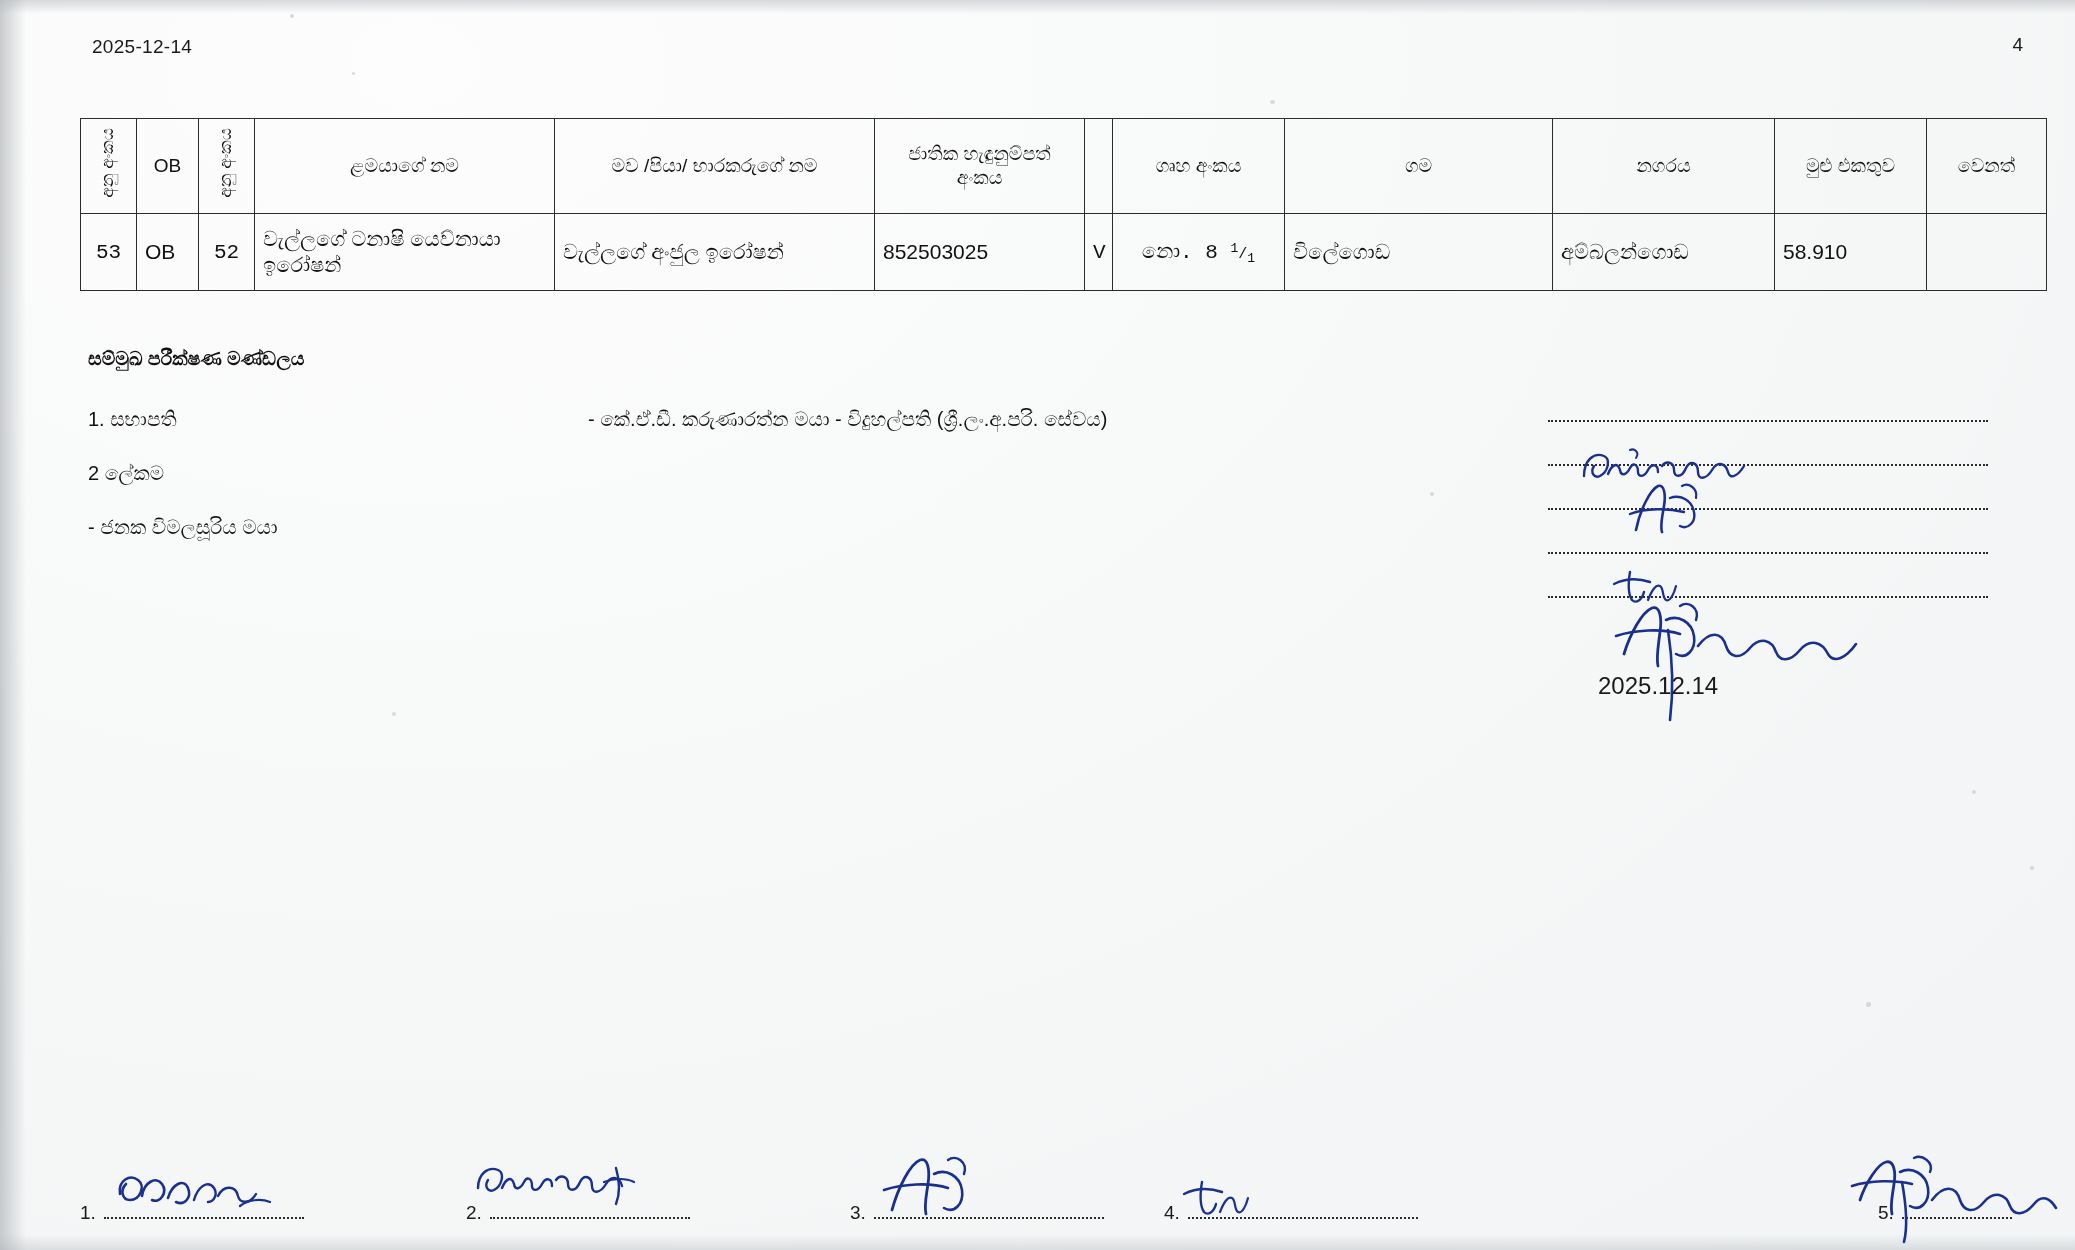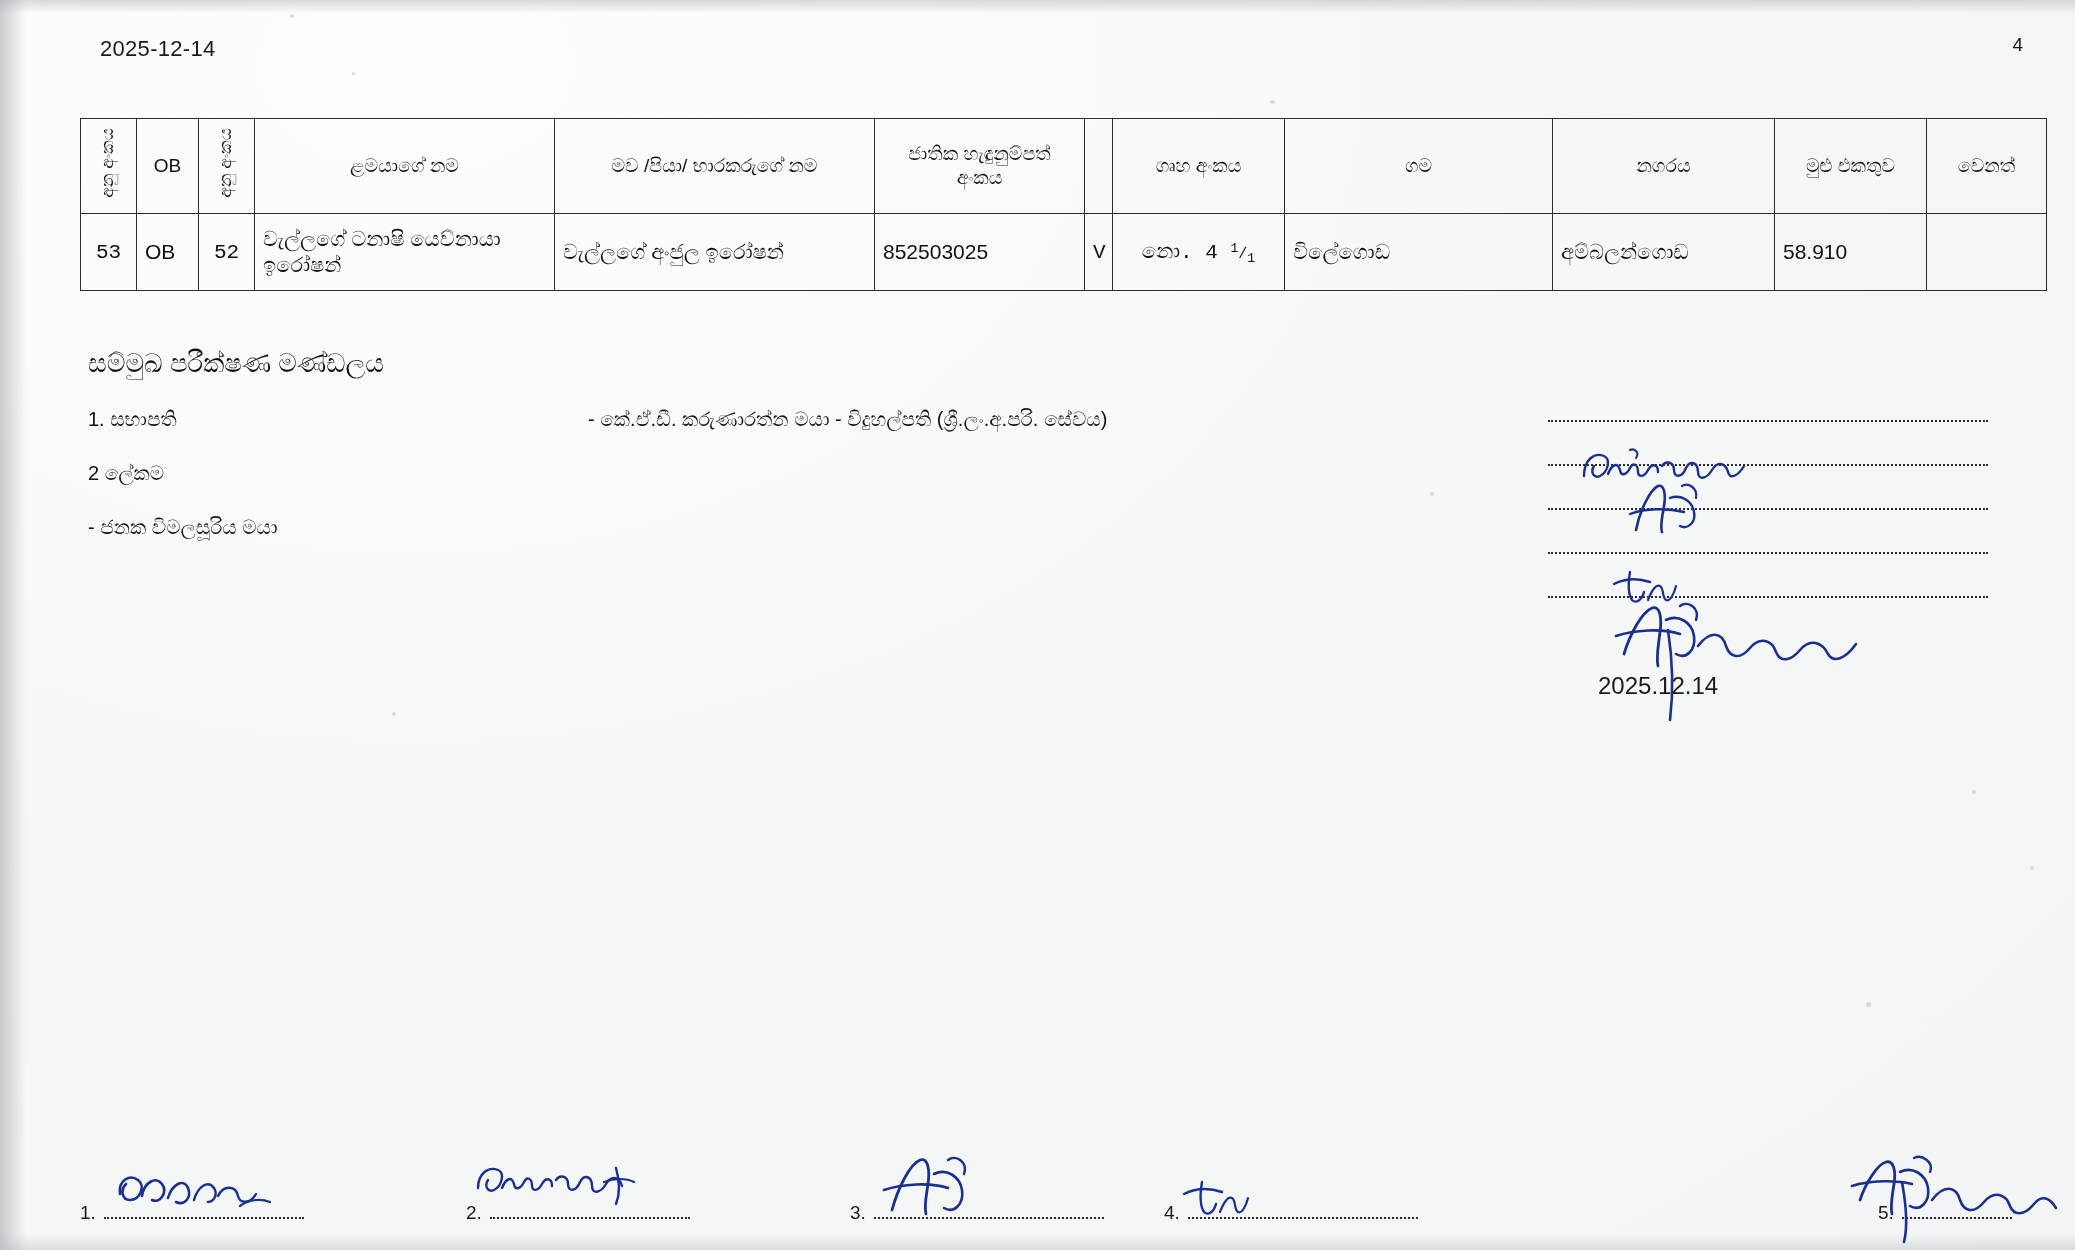--- a/index.html
+++ b/index.html
@@ -44,23 +44,23 @@
   .speck {
     position: absolute;
     background: #b9bfc4;
     border-radius: 50%;
     opacity: .55;
   }
 
   
   .doc-date {
     position: absolute;
-    left: 100px;
+    left: 92px;
     top: 36px;
-    font-size: 22px;
+    font-size: 19px;
     letter-spacing: .3px;
     color: #1a1a1a;
   }
   .page-number {
     position: absolute;
     right: 52px;
     top: 34px;
     font-size: 19px;
     color: #1a1a1a;
   }
@@ -131,22 +131,22 @@
   col.c9 { width: 268px; }
   col.c10 { width: 222px; }
   col.c11 { width: 152px; }
   col.c12 { width: 120px; }
 
   
   .panel-title {
     position: absolute;
     left: 88px;
     top: 348px;
-    font-size: 26px;
-    font-weight: normal;
+    font-size: 19px;
+    font-weight: bold;
     color: #111;
   }
   .panel-list {
     position: absolute;
     left: 88px;
     top: 408px;
     width: 1320px;
   }
   .panel-row {
     display: flex;
@@ -279,21 +279,21 @@
       <tbody>
         <tr>
           <td class="c-center">53</td>
           <td class="c-left">OB</td>
           <td class="c-center">52</td>
           <td class="c-left child-name">වැල්ලගේ ටනාෂි යෙව්නායා ඉරෝෂන්</td>
           <td class="c-left">වැල්ලගේ අංජුල ඉරෝෂන්</td>
           <td class="c-right">852503025</td>
           <td class="c-center">V</td>
           <td class="c-center">
-            <span>නො. 4</span>
+            <span>නො. 8</span>
             <span class="frac">
               <sup>1</sup>/<sub>1</sub>
             </span>
           </td>
           <td class="c-left">විලේගොඩ</td>
           <td class="c-left">අම්බලන්ගොඩ</td>
           <td class="c-right">58.910</td>
           <td class="c-left"></td>
         </tr>
       </tbody>

